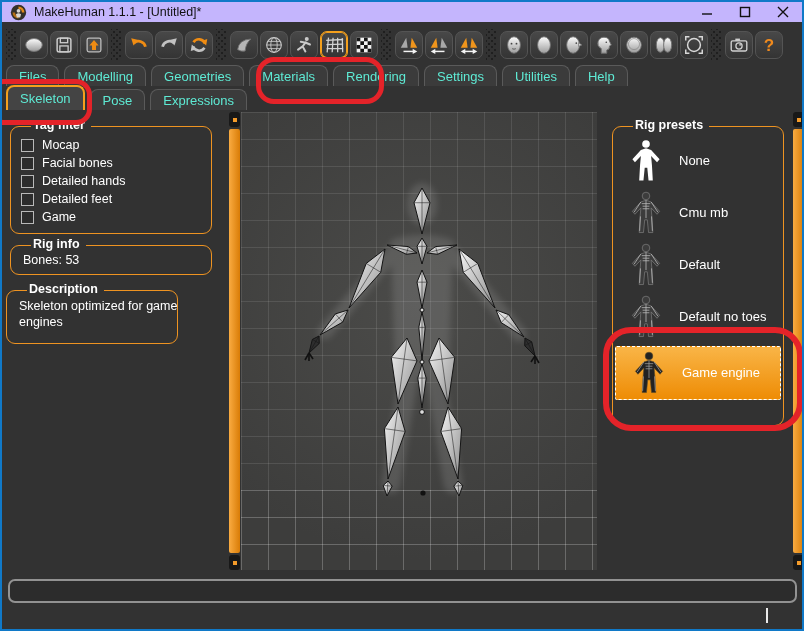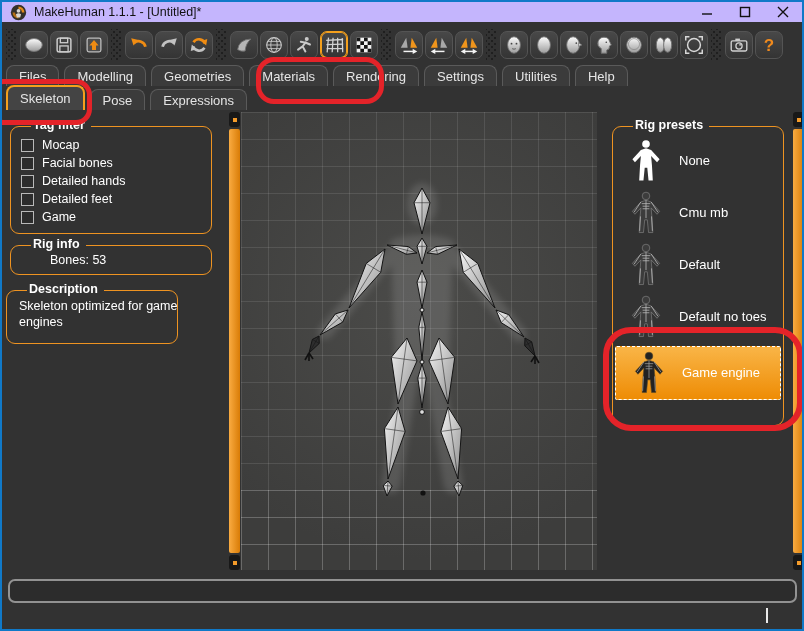--- a/index.html
+++ b/index.html
@@ -17,21 +17,21 @@
   .tbtn{width:28px;height:28px;border:1px solid #545454;border-radius:7px;margin:0 1px;flex:0 0 auto;
         background:linear-gradient(#484848,#343434);display:flex;align-items:center;justify-content:center;box-sizing:border-box;}
   .tbtn.sel{border:1px solid #f5a01c;box-shadow:0 0 0 1px #f5a01c inset;}
   .tsep{width:11px;height:32px;margin:0 2px;flex:0 0 auto;
         background-image:radial-gradient(circle,#1f1f1f 1.3px,transparent 1.5px),radial-gradient(circle,#1f1f1f 1.3px,transparent 1.5px);
         background-size:6px 6px;background-position:0 0,3px 3px;}
   .qmark{color:#f08a1d;font-weight:bold;font-size:17px;line-height:1;}
   
   .maintabs{position:absolute;top:62px;left:4px;display:flex;gap:5px;align-items:flex-end;height:22px;}
   .tab{height:21px;padding:0 12px;background:#3b3b3b;border:1px solid #5a5a5a;border-bottom:none;
-       border-radius:8px 8px 0 0;color:#e5e5e5;font-size:13px;display:flex;align-items:center;box-sizing:border-box;}
+       border-radius:8px 8px 0 0;color:#5eead4;font-size:13px;display:flex;align-items:center;box-sizing:border-box;}
   .tab.sel{background:#444;border:2px solid #f5a01c;border-bottom:none;height:25px;}
   .subtabs{position:absolute;top:86px;left:4px;display:flex;gap:5px;align-items:flex-end;height:22px;}
   
   .gbox{position:absolute;border:1px solid #ee9321;border-radius:9px;box-sizing:border-box;}
   .gtitle{position:absolute;top:-9px;left:4px;background:#323232;padding:0 6px 0 2px;font-weight:bold;
           font-size:12.5px;color:#fff;white-space:nowrap;margin-left:16px;}
   .cbrow{display:flex;align-items:flex-end;gap:8px;height:18px;padding-left:10px;color:#fff;font-size:12.5px;}
   .cb{width:11px;height:11px;border:1px solid #b9b9b9;background:#2c2c2c;flex:0 0 auto;}
   .ptext{color:#fff;font-size:12.5px;padding:8px 6px 0 12px;line-height:1.25;}
   
@@ -297,21 +297,21 @@
         <span class="cb"></span>
         <span>Detailed feet</span>
       </div>
       <div class="cbrow">
         <span class="cb"></span>
         <span>Game</span>
       </div>
     </div>
   </div>
 
-  <div class="gbox" style="left:8px;top:243px;width:202px;height:30px;padding-left:27px;">
+  <div class="gbox" style="left:8px;top:243px;width:202px;height:30px;">
     <span class="gtitle">Rig info</span>
     <div class="ptext" style="padding-top:7px;">Bones: 53</div>
   </div>
 
   <div class="gbox" style="left:4px;top:288px;width:172px;height:54px;">
     <span class="gtitle">Description</span>
     <div class="ptext" style="width:170px;">Skeleton optimized for game engines</div>
   </div>
 
   <div class="split" style="left:227px;top:110px;height:458px;">

